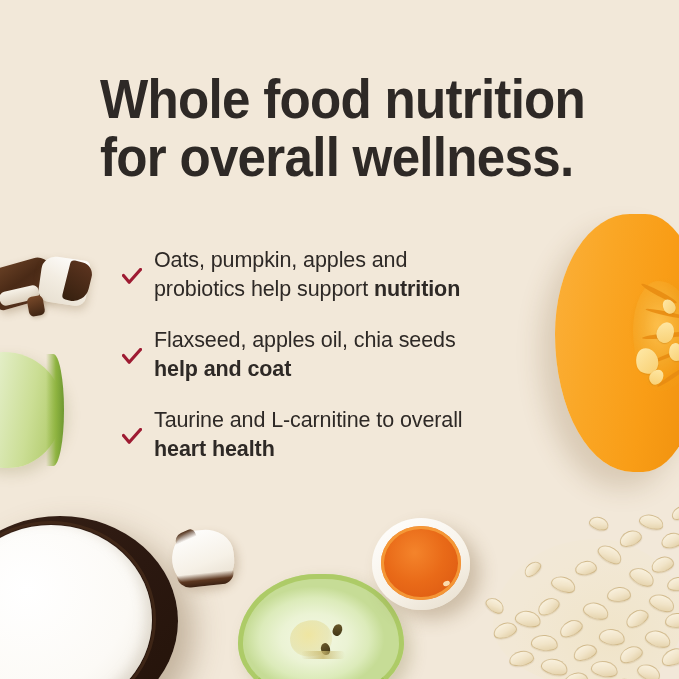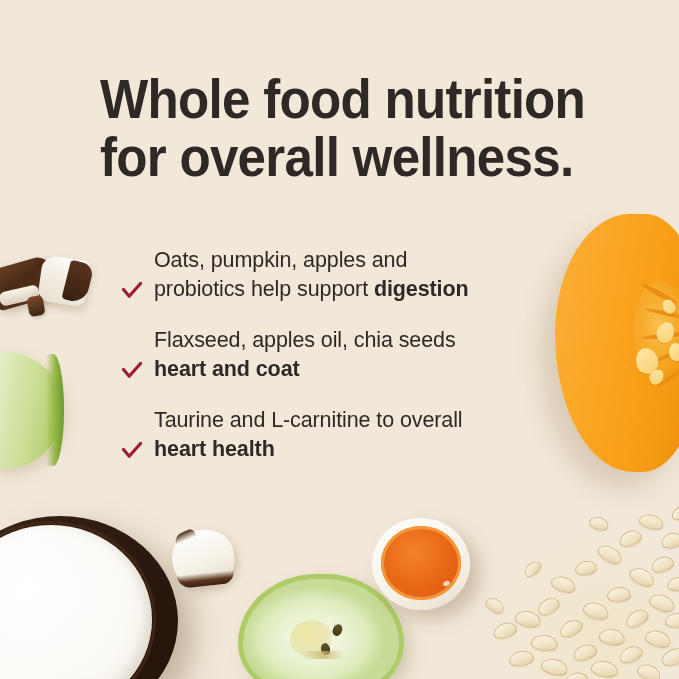--- a/index.html
+++ b/index.html
@@ -40,21 +40,21 @@
 
   .bullets {
     position: absolute;
     left: 122px;
     top: 246px;
     width: 452px;
     z-index: 40;
   }
   .bullet-row {
     display: flex;
-    align-items: flex-end;
+    align-items: center;
     margin-bottom: 22px;
   }
   .check-icon {
     flex: 0 0 auto;
     width: 20px;
     height: 22px;
     margin-right: 12px;
     margin-top: 7px;
   }
   .check-icon svg { display: block; }
@@ -397,33 +397,33 @@
   <div class="bullets">
 
     <div class="bullet-row">
       <span class="check-icon">
         <svg width="20" height="18" viewBox="0 0 20 18">
           <path d="M1.5 7.5 L7.2 14.2 L18.5 1.5" fill="none" stroke="#9E1B32" stroke-width="3.2" stroke-linecap="round" stroke-linejoin="round"></path>
         </svg>
       </span>
       <span class="bullet-text">
         <span class="bullet-line">Oats, pumpkin, apples and</span>
-        <span class="bullet-line"><span>probiotics help support </span><span class="b">digestion</span></span>
+        <span class="bullet-line"><span>probiotics help support </span><span class="b">nutrition</span></span>
       </span>
     </div>
 
     <div class="bullet-row">
       <span class="check-icon">
         <svg width="20" height="18" viewBox="0 0 20 18">
           <path d="M1.5 7.5 L7.2 14.2 L18.5 1.5" fill="none" stroke="#9E1B32" stroke-width="3.2" stroke-linecap="round" stroke-linejoin="round"></path>
         </svg>
       </span>
       <span class="bullet-text">
         <span class="bullet-line">Flaxseed, apples oil, chia seeds</span>
-        <span class="bullet-line b">heart and coat</span>
+        <span class="bullet-line b">help and coat</span>
       </span>
     </div>
 
     <div class="bullet-row">
       <span class="check-icon">
         <svg width="20" height="18" viewBox="0 0 20 18">
           <path d="M1.5 7.5 L7.2 14.2 L18.5 1.5" fill="none" stroke="#9E1B32" stroke-width="3.2" stroke-linecap="round" stroke-linejoin="round"></path>
         </svg>
       </span>
       <span class="bullet-text">

